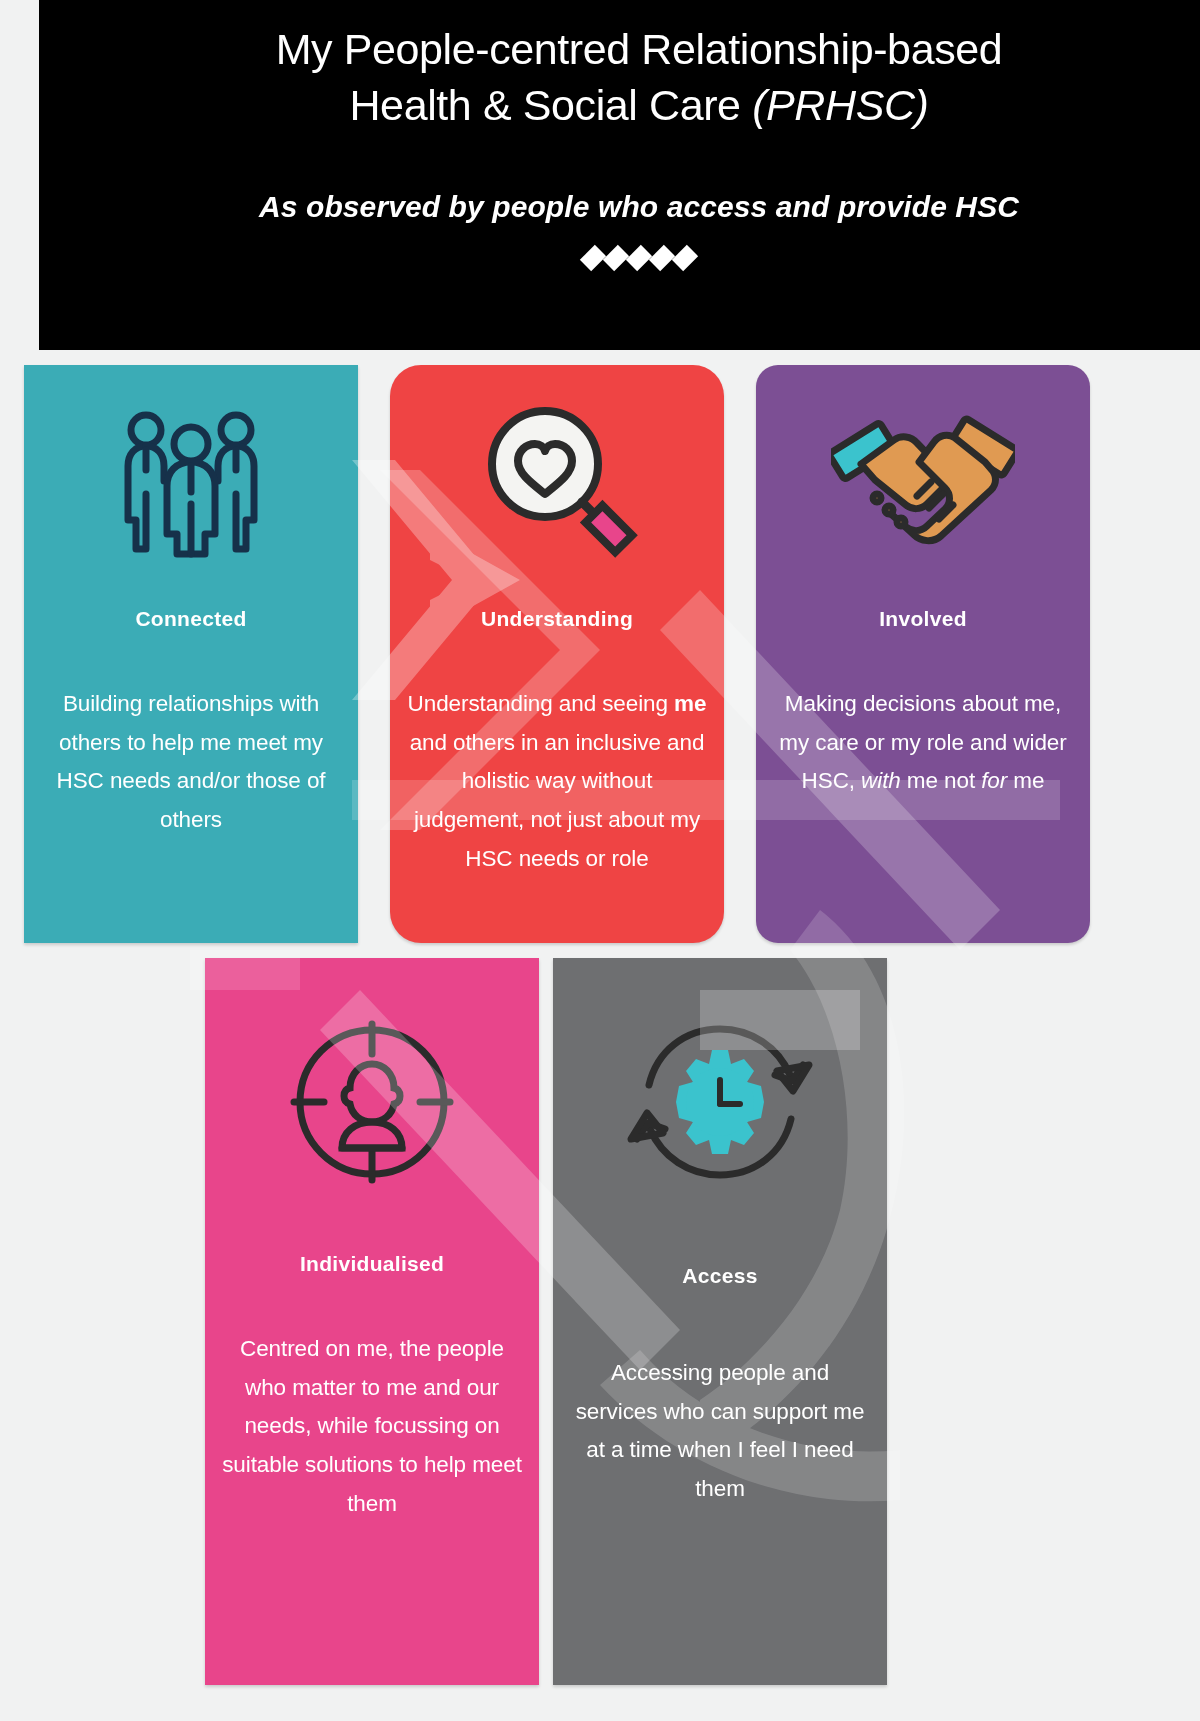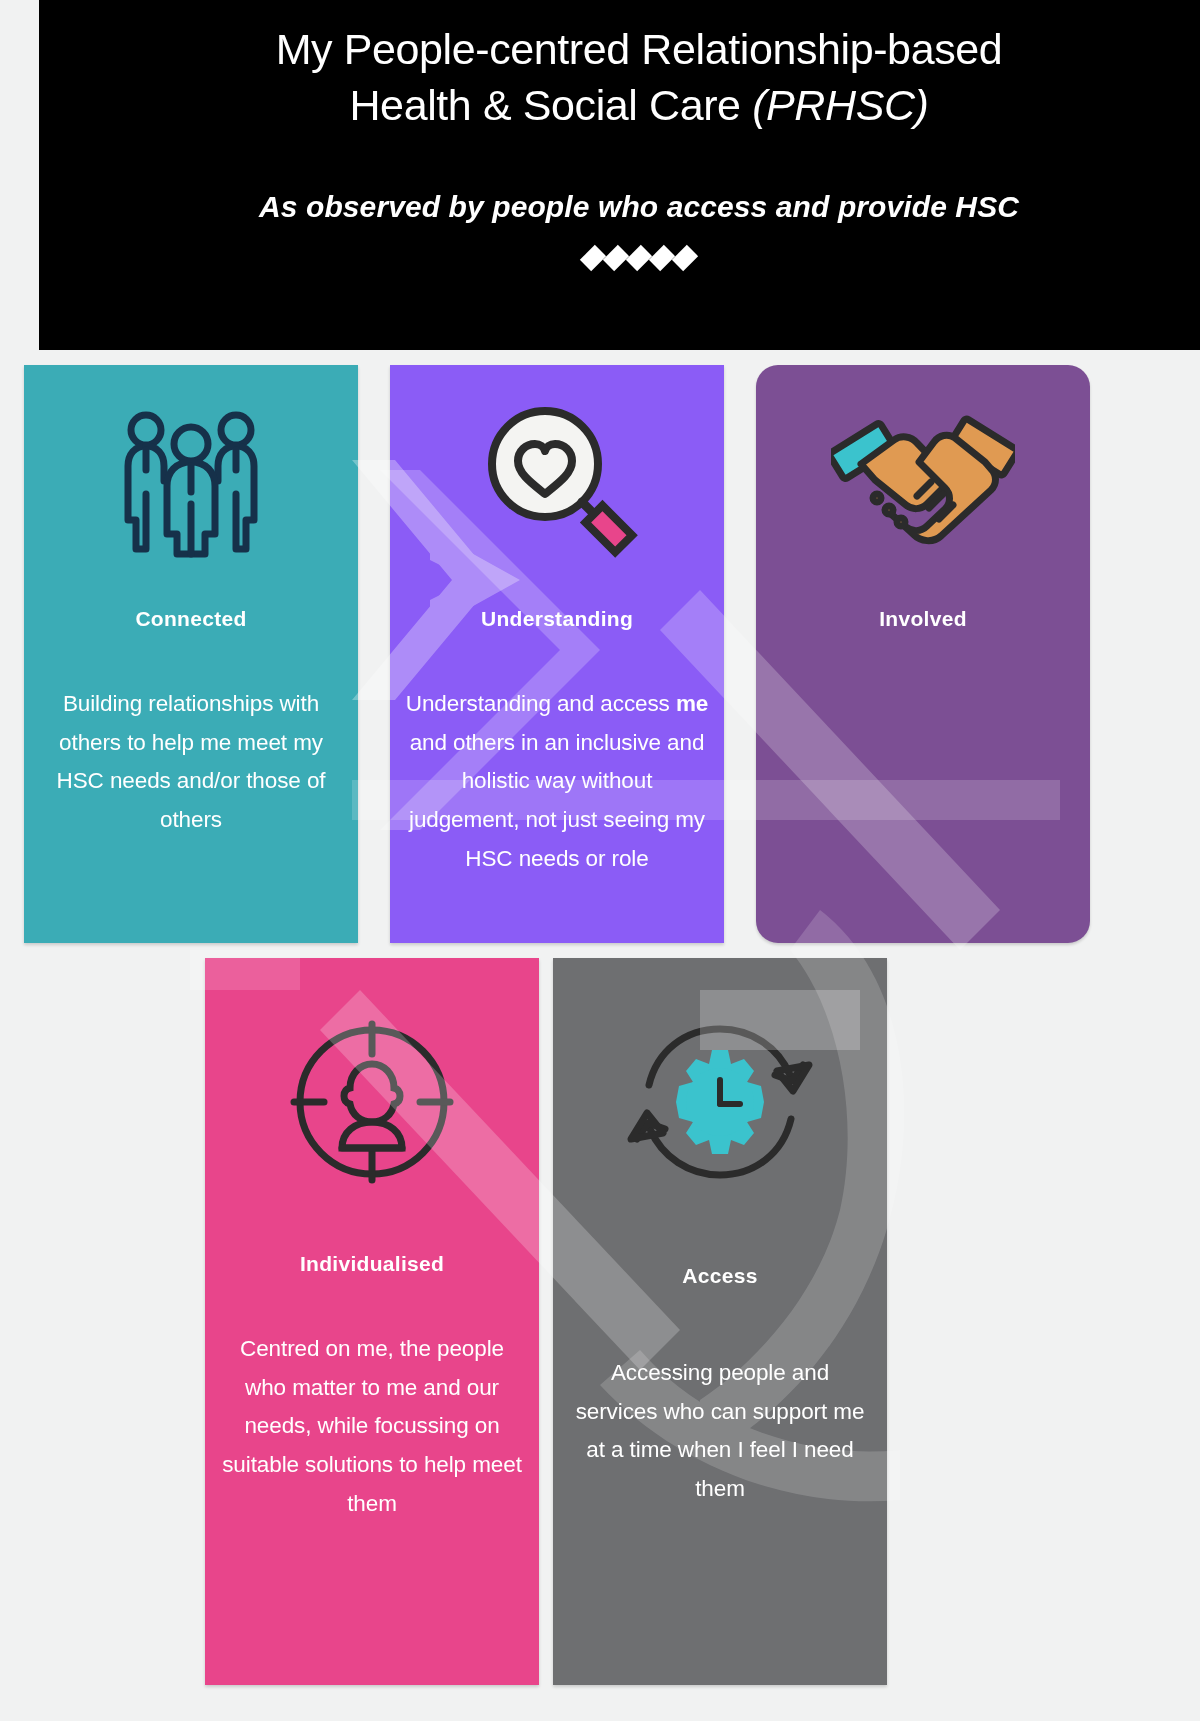--- a/index.html
+++ b/index.html
@@ -82,21 +82,21 @@
     box-shadow: 0 2px 3px rgba(0,0,0,0.16);
     display: flex;
     flex-direction: column;
     align-items: center;
     overflow: hidden;
   }
   #row-top .card    { height: 578px; }
   #row-bottom .card { height: 727px; }
 
   .card.teal   { background: #3bacb6; }
-  .card.blue   { background: #8b5cf6; }
+  .card.blue   { background: #ef4444; border-radius: 31px; }
   .card.purple { background: #7c4f94; border-radius: 22px; }
   .card.pink   { background: #e8458b; }
   .card.grey   { background: #6e6f71; gap: 12px; }
 
   .icon-slot {
     height: 236px;
     display: flex;
     align-items: center;
     justify-content: center;
     flex: 0 0 auto;
@@ -195,21 +195,21 @@
           <circle cx="69" cy="62" r="53" fill="#f4f4f2" stroke="#2b2b2b" stroke-width="8"></circle>
           <path d="M69 92 C54 80 42 71 42 59 C42 49 50 42 59 42 C64 42 68 45 69 49 C70 45 74 42 79 42 C88 42 96 49 96 59 C96 71 84 80 69 92 Z" fill="#f4f4f2" stroke="#2b2b2b" stroke-width="8" stroke-linejoin="round"></path>
           <line x1="106" y1="100" x2="124" y2="118" stroke="#2b2b2b" stroke-width="9" stroke-linecap="round"></line>
           <g transform="rotate(45 130 124)">
             <rect x="113" y="112" width="42" height="24" fill="#e8458b" stroke="#2b2b2b" stroke-width="8"></rect>
           </g>
         </svg>
       </div>
       <div class="card-title">Understanding</div>
       <div class="card-desc">
-        <span>Understanding and access </span><b>me</b><span> and others in an inclusive and holistic way without judgement, not just seeing my HSC needs or role</span>
+        <span>Understanding and seeing </span><b>me</b><span> and others in an inclusive and holistic way without judgement, not just about my HSC needs or role</span>
       </div>
     </div>
 
     <div class="card purple">
       <div class="icon-slot">
         <svg class="card-icon" width="184" height="162" viewBox="0 0 184 162">
           <g stroke="#2b2b2b" stroke-width="7" stroke-linejoin="round" stroke-linecap="round">
 
             <rect x="1" y="34" width="60" height="30" rx="3" fill="#3bc3cd" transform="rotate(-32 31 49)"></rect>
 
@@ -223,20 +223,23 @@
             <line x1="112" y1="92" x2="98" y2="106"></line>
             <line x1="122" y1="103" x2="108" y2="117"></line>
 
             <circle cx="46" cy="96" r="4" fill="#e09a52"></circle>
             <circle cx="58" cy="108" r="4" fill="#e09a52"></circle>
             <circle cx="70" cy="120" r="4" fill="#e09a52"></circle>
           </g>
         </svg>
       </div>
       <div class="card-title">Involved</div>
+      <div class="card-desc">
+        <span>Making decisions about me, my care or my role and wider HSC, </span><i>with</i><span> me not </span><i>for</i><span> me</span>
+      </div>
     </div>
   </div>
 
   <div class="row" id="row-bottom">
 
     <div class="card pink">
       <div class="icon-slot">
         <svg class="card-icon" width="172" height="172" viewBox="0 0 172 172">
           <g fill="none" stroke="#2b2b2b" stroke-width="7" stroke-linecap="round">
             <circle cx="86" cy="86" r="72"></circle>

